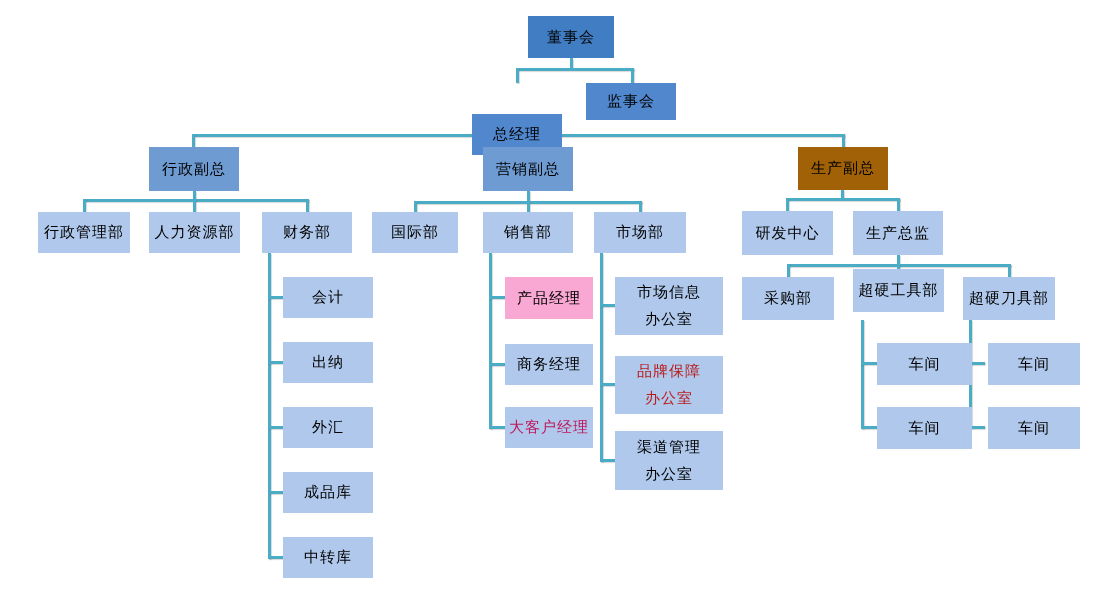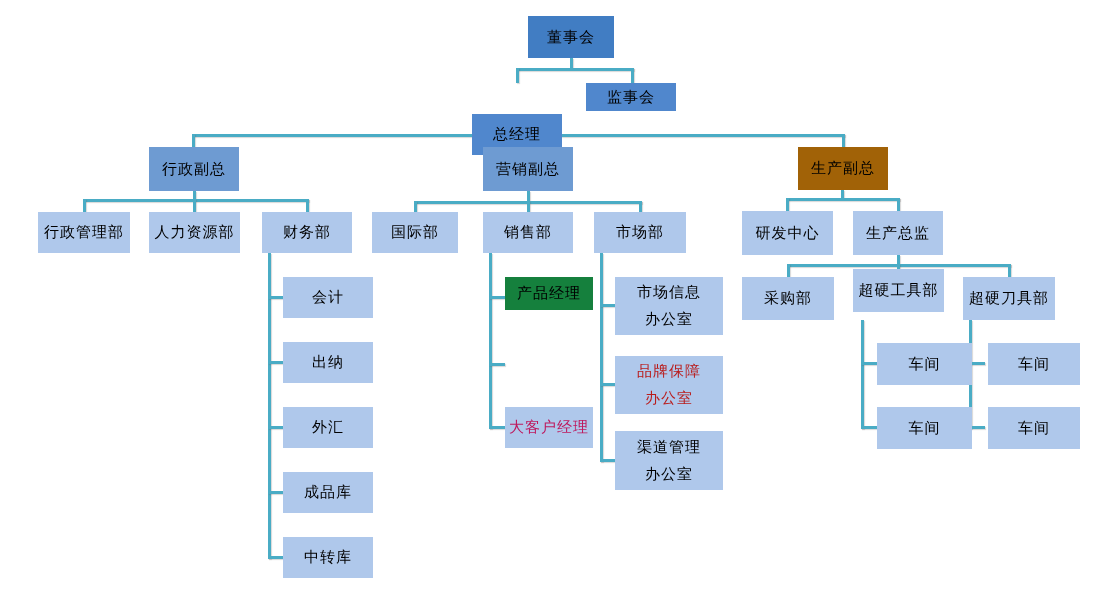--- a/index.html
+++ b/index.html
@@ -76,36 +76,37 @@
     <div class="conn" style="left: 600px; top: 383px; width: 15px; height: 3px; background: rgb(74, 172, 197);"></div>
     <div class="conn" style="left: 600px; top: 459px; width: 15px; height: 3px; background: rgb(74, 172, 197);"></div>
     <div class="conn" style="left: 861px; top: 320px; width: 3px; height: 109px; background: rgb(74, 172, 197);"></div>
     <div class="conn" style="left: 861px; top: 362px; width: 16px; height: 3px; background: rgb(74, 172, 197);"></div>
     <div class="conn" style="left: 861px; top: 426px; width: 16px; height: 3px; background: rgb(74, 172, 197);"></div>
     <div class="conn" style="left: 969px; top: 320px; width: 3px; height: 109px; background: rgb(74, 172, 197);"></div>
     <div class="conn" style="left: 969px; top: 362px; width: 16px; height: 3px; background: rgb(74, 172, 197);"></div>
     <div class="conn" style="left: 969px; top: 426px; width: 16px; height: 3px; background: rgb(74, 172, 197);"></div>
     <div class="node tier1" style="left: 528px; top: 16px; width: 86px; height: 42px; background: rgb(65, 125, 195); color: rgb(0, 0, 0);">董事会</div>
     <div class="node tier2" style="left: 472px; top: 83px; width: 90px; height: 41px; background: rgb(80, 135, 205); color: rgb(0, 0, 0); margin-top: 31px;">总经理</div>
-    <div class="node tier2" style="left: 586px; top: 83px; width: 90px; height: 28px; background: rgb(80, 135, 205); color: rgb(0, 0, 0); font-family: Liberation Serif, serif;">监事会</div>
+    <div class="node tier2" style="left: 586px; top: 83px; width: 90px; height: 37px; background: rgb(80, 135, 205); color: rgb(0, 0, 0); font-family: Liberation Serif, serif;">监事会</div>
     <div class="node tier3" style="left: 149px; top: 147px; width: 90px; height: 44px; background: rgb(110, 155, 210); color: rgb(0, 0, 0);">行政副总</div>
     <div class="node tier3" style="left: 483px; top: 147px; width: 90px; height: 44px; background: rgb(110, 155, 210); color: rgb(0, 0, 0);">营销副总</div>
     <div class="node tier3" style="left: 798px; top: 147px; width: 90px; height: 43px; background: #a16207; color: rgb(0, 0, 0);">生产副总</div>
     <div class="node tier4" style="left: 38px; top: 212px; width: 92px; height: 41px; background: rgb(175, 200, 235); color: rgb(0, 0, 0);">行政管理部</div>
     <div class="node tier4" style="left: 149px; top: 212px; width: 91px; height: 41px; background: rgb(175, 200, 235); color: rgb(0, 0, 0);">人力资源部</div>
     <div class="node tier4" style="left: 262px; top: 212px; width: 90px; height: 41px; background: rgb(175, 200, 235); color: rgb(0, 0, 0);">财务部</div>
     <div class="node tier4" style="left: 283px; top: 277px; width: 90px; height: 41px; background: rgb(175, 200, 235); color: rgb(0, 0, 0);">会计</div>
     <div class="node tier4" style="left: 283px; top: 342px; width: 90px; height: 41px; background: rgb(175, 200, 235); color: rgb(0, 0, 0);">出纳</div>
     <div class="node tier4" style="left: 283px; top: 407px; width: 90px; height: 41px; background: rgb(175, 200, 235); color: rgb(0, 0, 0);">外汇</div>
     <div class="node tier4" style="left: 283px; top: 472px; width: 90px; height: 41px; background: rgb(175, 200, 235); color: rgb(0, 0, 0);">成品库</div>
     <div class="node tier4" style="left: 283px; top: 537px; width: 90px; height: 41px; background: rgb(175, 200, 235); color: rgb(0, 0, 0);">中转库</div>
     <div class="node tier4" style="left: 372px; top: 212px; width: 86px; height: 41px; background: rgb(175, 200, 235); color: rgb(0, 0, 0);">国际部</div>
     <div class="node tier4" style="left: 483px; top: 212px; width: 90px; height: 41px; background: rgb(175, 200, 235); color: rgb(0, 0, 0);">销售部</div>
     <div class="node tier4" style="left: 594px; top: 212px; width: 92px; height: 41px; background: rgb(175, 200, 235); color: #000000;">市场部</div>
-    <div class="node tier4" style="left: 505px; top: 277px; width: 88px; height: 33px; background: #15803d; color: rgb(0, 0, 0);">产品经理</div>
+    <div class="node tier4" style="left: 505px; top: 277px; width: 88px; height: 42px; background: #f9a8d4; color: rgb(0, 0, 0);">产品经理</div>
+    <div class="node tier4" style="left: 505px; top: 344px; width: 88px; height: 41px; background: rgb(175, 200, 235); color: rgb(0, 0, 0);">商务经理</div>
     <div class="node tier4" style="left: 505px; top: 407px; width: 88px; height: 41px; background: rgb(175, 200, 235); color: #be185d; font-family: Liberation Serif, serif;">大客户经理</div>
     <div class="node tier4" style="left: 615px; top: 277px; width: 108px; height: 58px; background: rgb(175, 200, 235); color: rgb(0, 0, 0);">市场信息
 办公室</div>
     <div class="node tier4" style="left: 615px; top: 356px; width: 108px; height: 58px; background: rgb(175, 200, 235); color: #b91c1c;">品牌保障
 办公室</div>
     <div class="node tier4" style="left: 615px; top: 431px; width: 108px; height: 59px; background: rgb(175, 200, 235); color: rgb(0, 0, 0);">渠道管理
 办公室</div>
     <div class="node tier4" style="left: 742px; top: 211px; width: 91px; height: 44px; background: rgb(175, 200, 235); color: rgb(0, 0, 0);">研发中心</div>
     <div class="node tier4" style="left: 853px; top: 211px; width: 90px; height: 44px; background: rgb(175, 200, 235); color: rgb(0, 0, 0);">生产总监</div>
     <div class="node tier4" style="left: 742px; top: 277px; width: 92px; height: 43px; background: rgb(175, 200, 235); color: rgb(0, 0, 0);">采购部</div>

